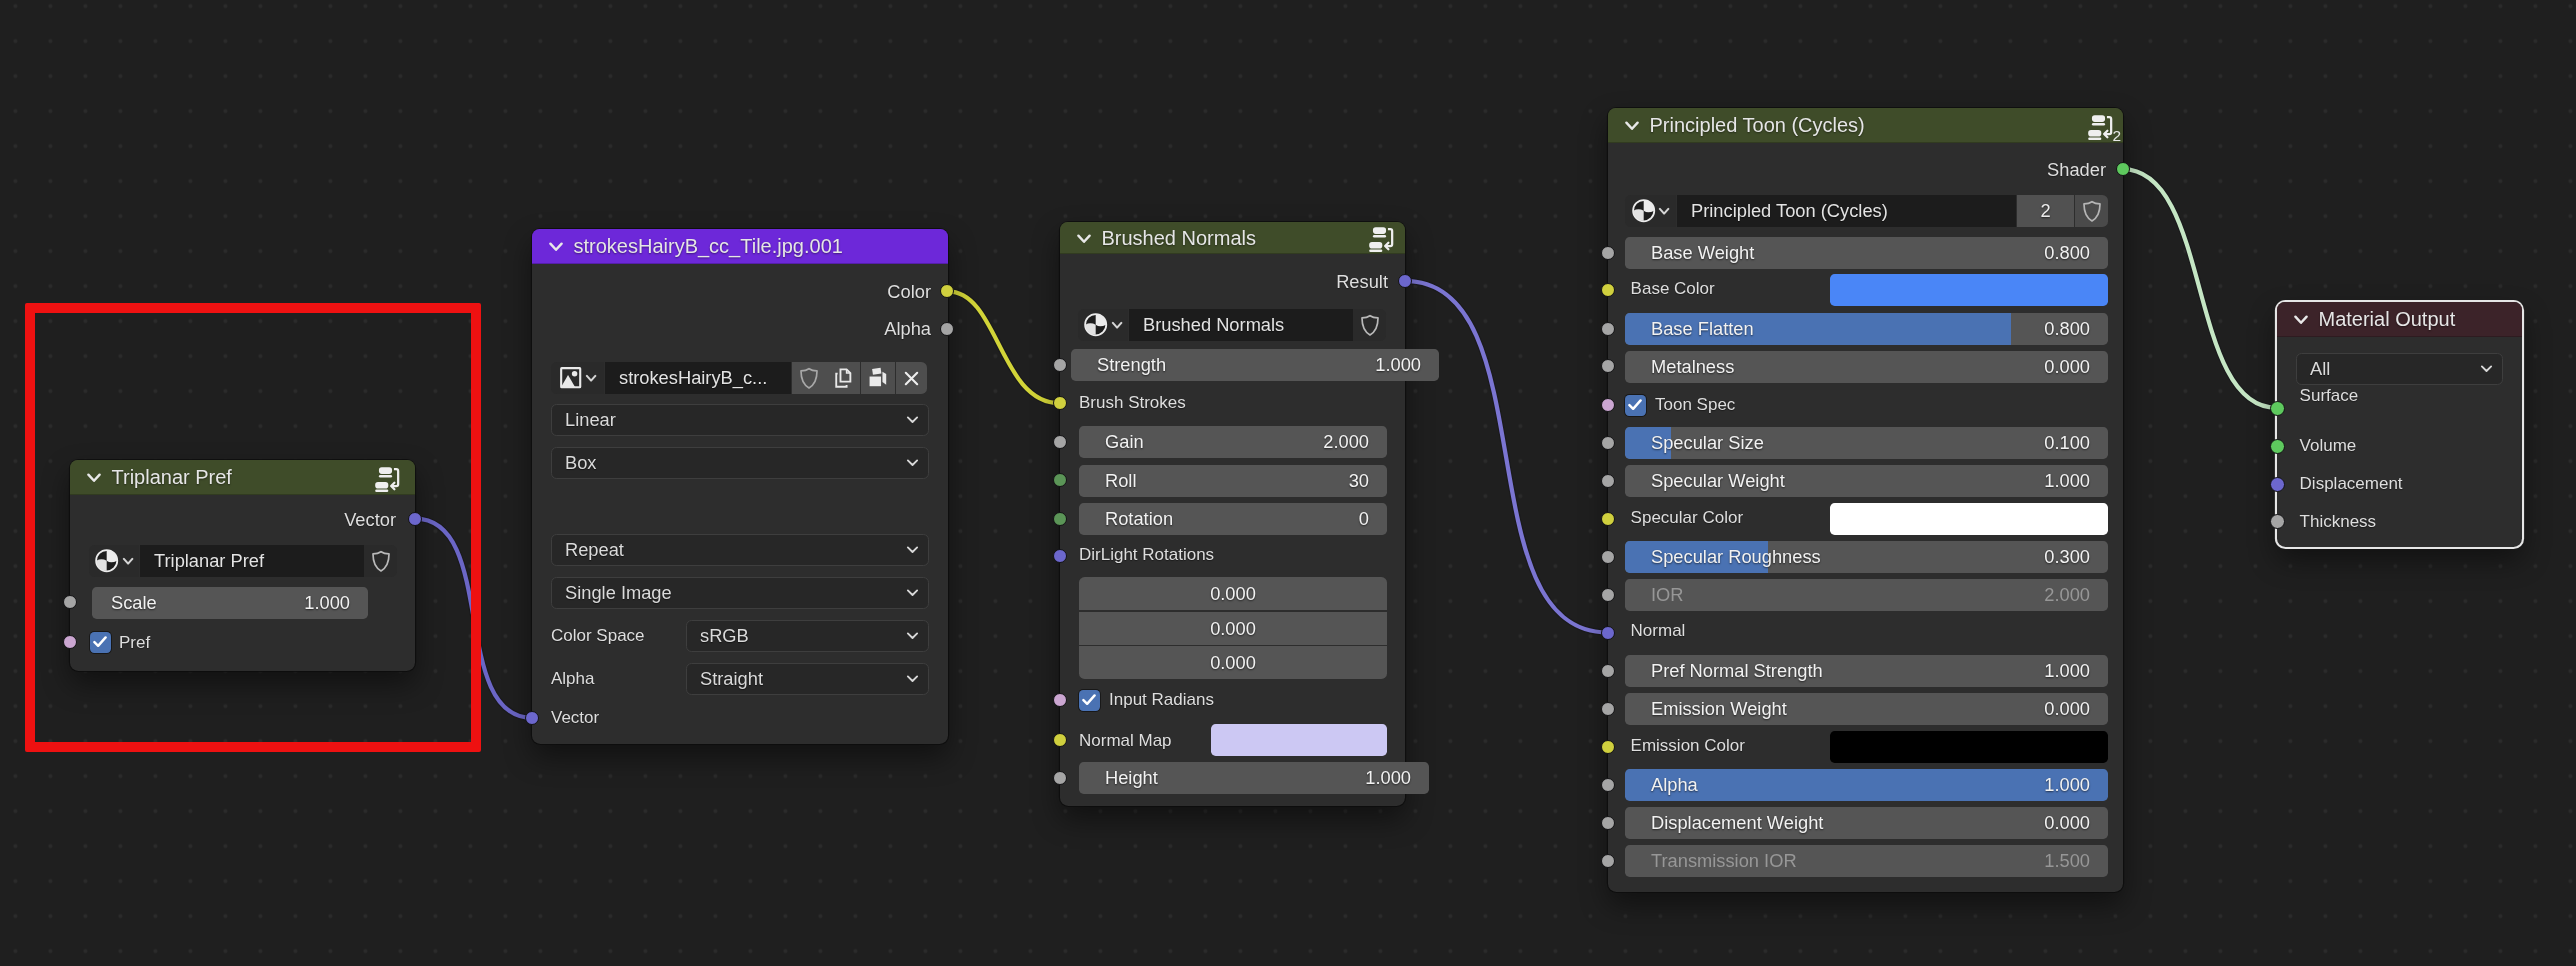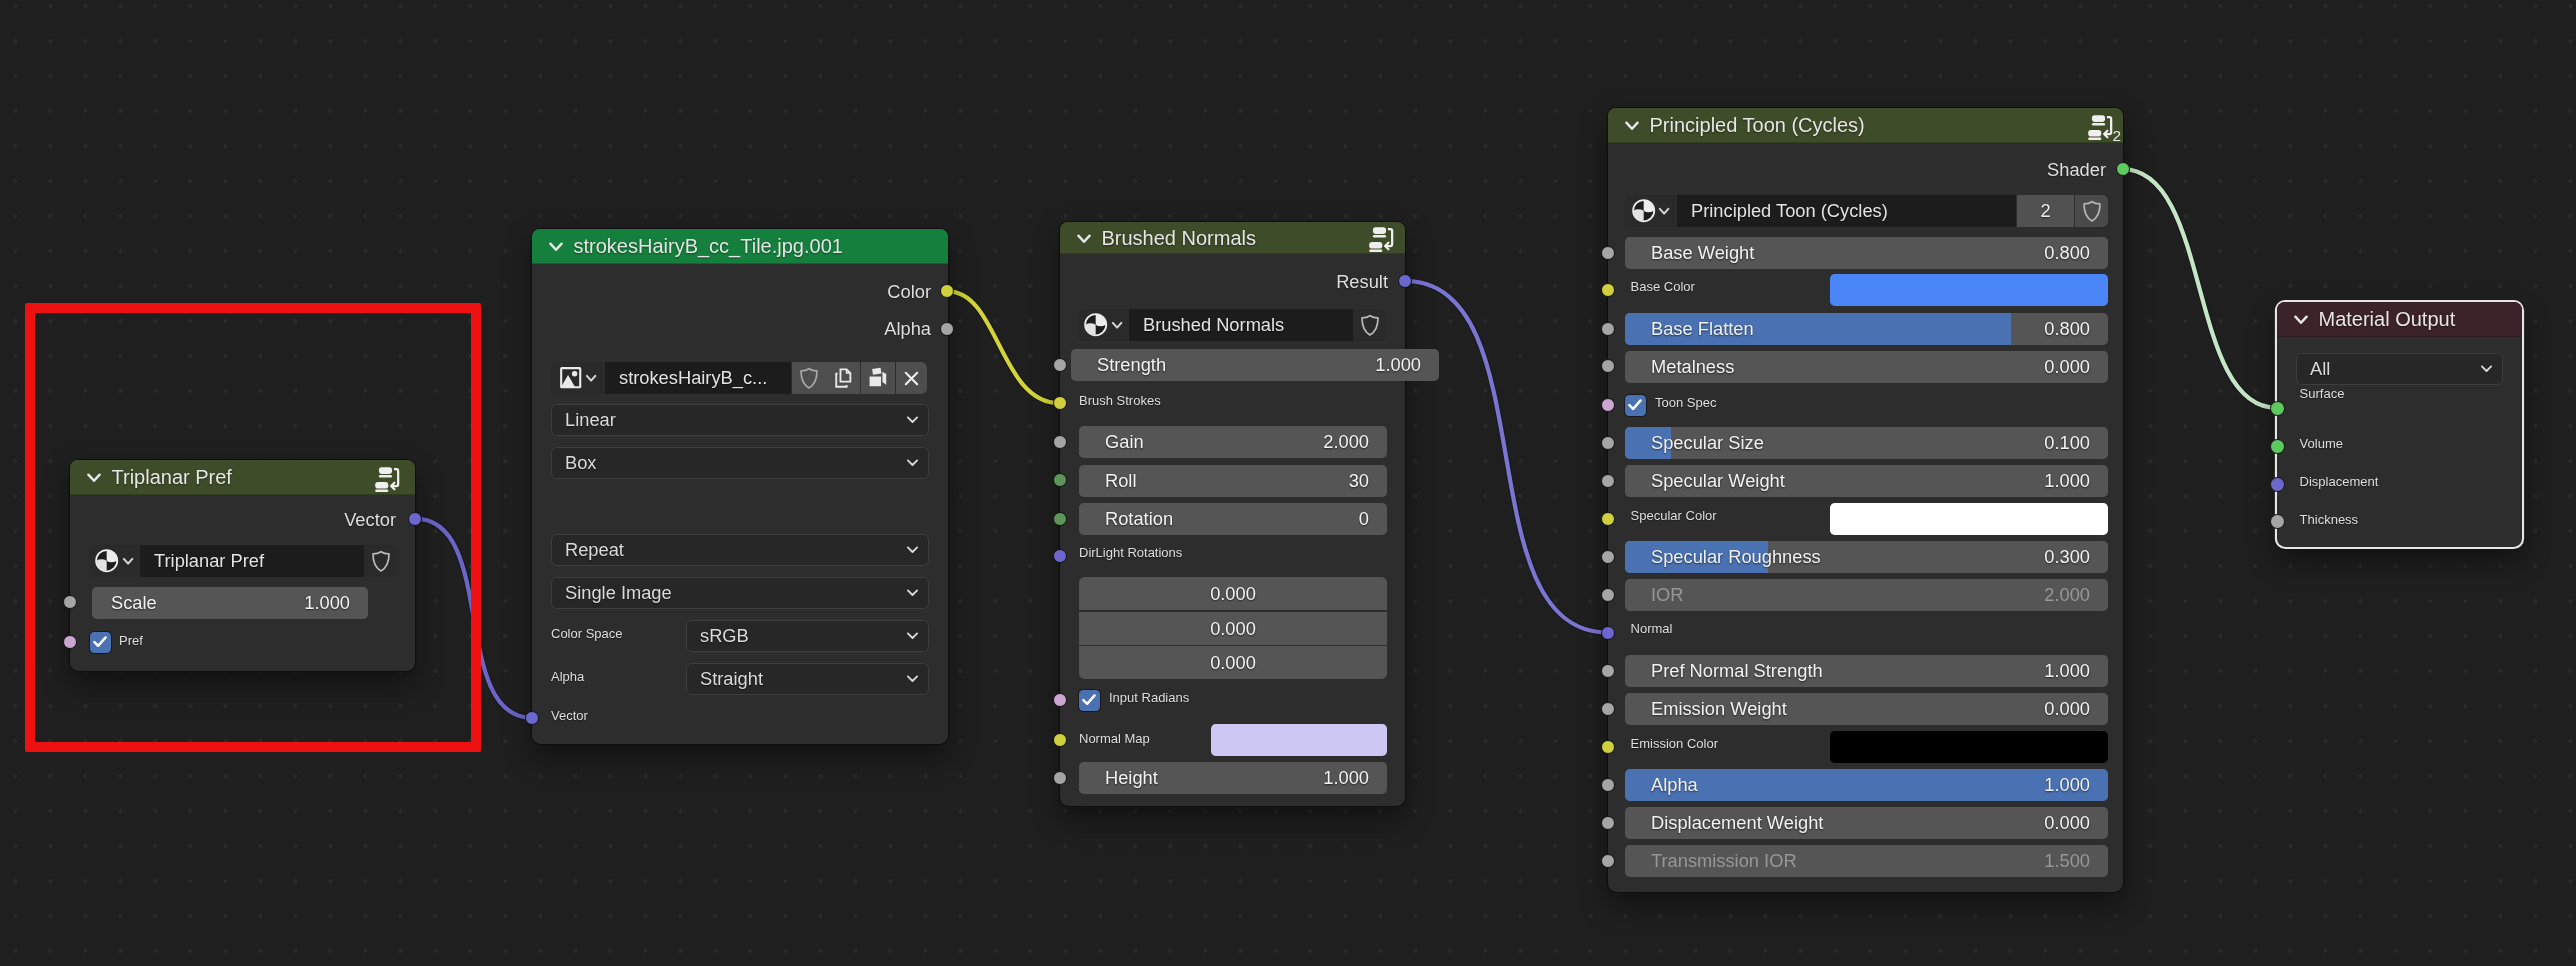--- a/index.html
+++ b/index.html
@@ -6,21 +6,21 @@
  background-image:radial-gradient(circle,#2b2b2b 1.6px,rgba(43,43,43,0) 2.4px);
  background-size:35px 35px;background-position:-2.1px -11.4px;
  font-family:"Liberation Sans",sans-serif;position:relative}
 .node{position:absolute;background:#2d2d2d;border-radius:8.5px;
  box-shadow:0 0 0 1.1px rgba(13,13,13,.85),0 13px 28px rgba(0,0,0,.45)}
 .hdr{position:absolute;left:0;top:0;right:0;height:35px;border-radius:7.5px 7.5px 0 0;
  display:flex;align-items:center;color:#e6e6e6;font-size:20px;text-shadow:0 0.9px 1.9px rgba(0,0,0,.45);box-shadow:inset 0 -0.9px 0 rgba(0,0,0,.22)}
 .hdr svg.c{margin:0 8.5px 0 15px}
 .hico{position:absolute;right:7.5px;top:2.8px}
 .olbl{position:absolute;color:#dedede;font-size:18.3px;text-shadow:0 0.9px 0.9px rgba(0,0,0,.4)}
-.lbl{position:absolute;color:#dedede;font-size:13px;text-shadow:0 0.9px 0.9px rgba(0,0,0,.4)}
+.lbl{position:absolute;color:#dedede;font-size:17px;text-shadow:0 0.9px 0.9px rgba(0,0,0,.4)}
 .sl{position:absolute;height:32px;background:#555555;border-radius:4.7px;overflow:hidden;
  color:#f2f2f2;font-size:18.3px;text-shadow:0 1.4px 1.9px rgba(0,0,0,.6)}
 .sl .t{position:absolute;left:26px;top:0;line-height:32px}
 .sl .v{position:absolute;right:18px;top:0;line-height:32px}
 .sl .f{position:absolute;left:0;top:0;bottom:0;background:#4a72b3}
 .sl.dim{color:#979797;text-shadow:none}
 .dd{position:absolute;height:32px;background:#272727;border:0.9px solid #3e3e3e;
  border-radius:5.6px;color:#dadada;font-size:18.3px;text-shadow:0 0.9px 0.9px rgba(0,0,0,.5)}
 .dd .t{position:absolute;left:13px;top:0;line-height:30px}
 .dd svg{position:absolute;right:9.4px;top:10.3px}
@@ -86,21 +86,21 @@
     <div class="sock" style="left:-7px;top:135px;width:14px;height:14px;background:#a5a5a5"></div>
     <div class="cb" style="left:20px;top:172px">
       <svg width="14" height="12.2" viewBox="0 0 15 13">
         <path d="M1.5 6.5 L5.5 10.5 L13.5 1.5" fill="none" stroke="#fff" stroke-width="2.6" stroke-linecap="round" stroke-linejoin="round"></path>
       </svg>
     </div>
     <div class="lbl" style="left:49px;top:173px">Pref</div>
     <div class="sock" style="left:-7px;top:175px;width:14px;height:14px;background:#cba6d1"></div>
   </div>
 <div class="node" style="left:532px;top:229px;width:416px;height:515px">
-    <div class="hdr" style="background:#15803d"><svg class="c" width="18" height="15" viewBox="0 0 19 16">
+    <div class="hdr" style="background:#6d28d9"><svg class="c" width="18" height="15" viewBox="0 0 19 16">
         <path d="M3.5 5 L9.5 11.5 L15.5 5" fill="none" stroke="#e8e8e8" stroke-width="2.6" stroke-linecap="round" stroke-linejoin="round"></path>
       </svg>strokesHairyB_cc_Tile.jpg.001</div>
     <div class="olbl" style="right:17px;top:52px">Color</div>
     <div class="sock" style="left:408px;top:55px;width:14px;height:14px;background:#d0d03e"></div>
     <div class="olbl" style="right:17px;top:89px">Alpha</div>
     <div class="sock" style="left:408px;top:93px;width:14px;height:14px;background:#a5a5a5"></div>
     <div class="sel" style="left:19px;top:133px;width:378px">
       <div class="ib" style="left:0;width:53px;border-radius:5.6px 0 0 5.6px">
         <svg width="25.4" height="25.4" viewBox="0 0 24 24">
           <rect x="3" y="3" width="18" height="18" rx="0.5" fill="none" stroke="#e9e9e9" stroke-width="2"></rect>
@@ -246,21 +246,21 @@
     <div class="cb" style="left:19px;top:468px">
       <svg width="14" height="12.2" viewBox="0 0 15 13">
         <path d="M1.5 6.5 L5.5 10.5 L13.5 1.5" fill="none" stroke="#fff" stroke-width="2.6" stroke-linecap="round" stroke-linejoin="round"></path>
       </svg>
     </div>
     <div class="lbl" style="left:49px;top:468px">Input Radians</div>
     <div class="sock" style="left:-7px;top:471px;width:14px;height:14px;background:#cba6d1"></div>
     <div class="lbl" style="left:19px;top:509px">Normal Map</div>
     <div class="sw" style="left:151px;top:502px;width:176px;background:#ccc8f3"></div>
     <div class="sock" style="left:-7px;top:511px;width:14px;height:14px;background:#d0d03e"></div>
-    <div class="sl" style="left:19px;top:540px;width:308px">
+    <div class="sl" style="left:19px;top:540px;width:350px">
       <span class="t">Height</span>
       <span class="v">1.000</span>
     </div>
     <div class="sock" style="left:-7px;top:549px;width:14px;height:14px;background:#a5a5a5"></div>
   </div>
 <div class="node" style="left:1608px;top:108px;width:515px;height:784px">
     <div class="hdr" style="background:#3f4c29"><svg class="c" width="18" height="15" viewBox="0 0 19 16">
         <path d="M3.5 5 L9.5 11.5 L15.5 5" fill="none" stroke="#e8e8e8" stroke-width="2.6" stroke-linecap="round" stroke-linejoin="round"></path>
       </svg>Principled Toon (Cycles)</div>
     <div class="hico" style="right:1.9px"><svg width="45" height="31" viewBox="0 0 48 33">

